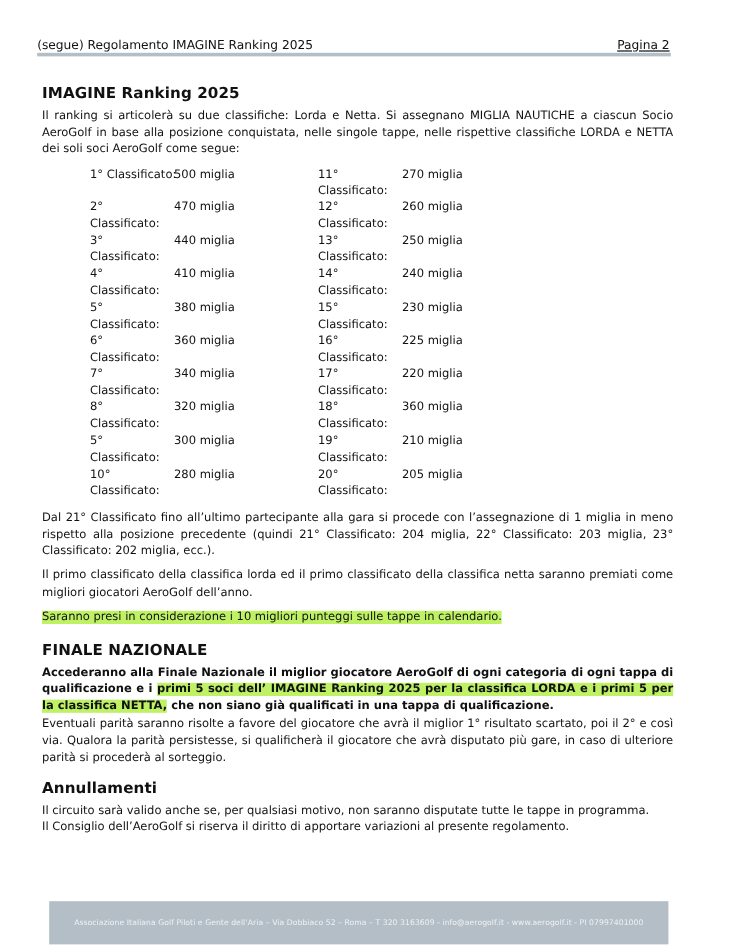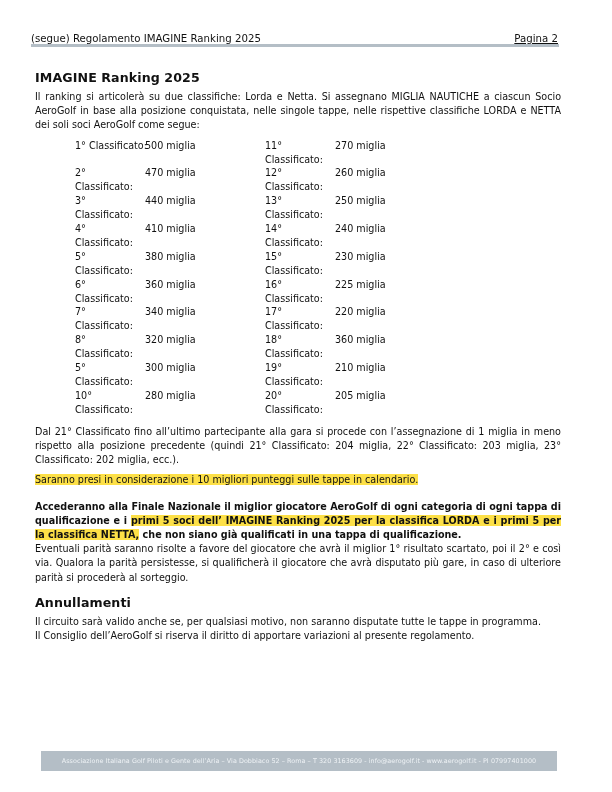--- a/index.html
+++ b/index.html
@@ -4,24 +4,24 @@
 <style>
   html, body { margin: 0; padding: 0; background: #ffffff; }
   body { width: 612px; height: 792px; position: relative; overflow: hidden;
          font-family: "DejaVu Sans", sans-serif; color: #111; }
   .header { position: absolute; left: 31px; top: 30px; width: 547px; height: 14px;
             font-size: 10.2px; display: flex; justify-content: space-between; align-items: flex-end; }
   .hrule { position: absolute; left: 31px; top: 44px; width: 448px; height: 3px; background: #b4bec6; }
   .content { position: absolute; left: 35px; top: 70px; width: 526px; font-size: 9.6px; line-height: 14.2px; }
   h2 { font-size: 12.6px; font-weight: bold; margin: 0 0 4px 0; line-height: 16px; letter-spacing: 0.1px; }
   p { margin: 0 0 6px 0; text-align: justify; }
-  .hl { background: #fde047; }
+  .hl { background: #bef264; }
   .table { display: grid; grid-template-columns: 70px 120px 70px 80px; column-gap: 0; margin: 3px 0 8px 40px; line-height: 13.9px; }
   .row { display: contents; }
-  .footer { position: absolute; left: 41px; top: 751px; width: 516px; height: 20px; background: #b4bec6;
+  .footer { position: absolute; left: 41px; top: 751px; width: 516px; height: 36px; background: #b4bec6;
             color: #eef2f5; font-size: 6.4px; display: flex; align-items: center; justify-content: center; letter-spacing: 0.05px; }
 </style>
 </head>
 <body>
 
 <div class="header">
   <span>(segue) Regolamento IMAGINE Ranking 2025</span>
   <span style="margin-right:20px;text-decoration:underline;">Pagina 2</span>
 </div>
 <div class="hrule" style="width:528px;"></div>
@@ -39,24 +39,26 @@
       <div class="row"><span>4° Classificato:</span><span>410 miglia</span><span>14° Classificato:</span><span>240 miglia</span></div>
       <div class="row"><span>5° Classificato:</span><span>380 miglia</span><span>15° Classificato:</span><span>230 miglia</span></div>
       <div class="row"><span>6° Classificato:</span><span>360 miglia</span><span>16° Classificato:</span><span>225 miglia</span></div>
       <div class="row"><span>7° Classificato:</span><span>340 miglia</span><span>17° Classificato:</span><span>220 miglia</span></div>
       <div class="row"><span>8° Classificato:</span><span>320 miglia</span><span>18° Classificato:</span><span>360 miglia</span></div>
       <div class="row"><span>5° Classificato:</span><span>300 miglia</span><span>19° Classificato:</span><span>210 miglia</span></div>
       <div class="row"><span>10° Classificato:</span><span>280 miglia</span><span>20° Classificato:</span><span>205 miglia</span></div>
     </div>
 
     <p>Dal 21° Classificato fino all’ultimo partecipante alla gara si procede con l’assegnazione di 1 miglia in meno rispetto alla posizione precedente (quindi 21° Classificato: 204 miglia, 22° Classificato: 203 miglia, 23° Classificato: 202 miglia, ecc.).</p>
+    <p>Il primo classificato della classifica lorda ed il primo classificato della classifica netta saranno premiati come migliori giocatori AeroGolf dell’anno.</p>
     <p><span class="hl">Saranno presi in considerazione i 10 migliori punteggi sulle tappe in calendario.</span></p>
   </section>
 
   <section style="margin-top:12px;">
+    <h2>FINALE NAZIONALE</h2>
     <p style="margin-bottom:0;font-weight:bold;"><span>Accederanno alla Finale Nazionale il miglior giocatore AeroGolf di ogni categoria di ogni tappa di qualificazione e i </span><span class="hl">primi 5 soci dell’ IMAGINE Ranking 2025 per la classifica LORDA e i primi 5 per la classifica NETTA,</span><span> che non siano già qualificati in una tappa di qualificazione.</span></p>
     <p>Eventuali parità saranno risolte a favore del giocatore che avrà il miglior 1° risultato scartato, poi il 2° e così via. Qualora la parità persistesse, si qualificherà il giocatore che avrà disputato più gare, in caso di ulteriore parità si procederà al sorteggio.</p>
   </section>
 
   <section style="margin-top:10px;">
   </section>
 
   <section style="margin-top:10px;">
     <h2>Annullamenti</h2>
     <p style="margin-bottom:0; text-align:left;">Il circuito sarà valido anche se, per qualsiasi motivo, non saranno disputate tutte le tappe in programma.</p>

